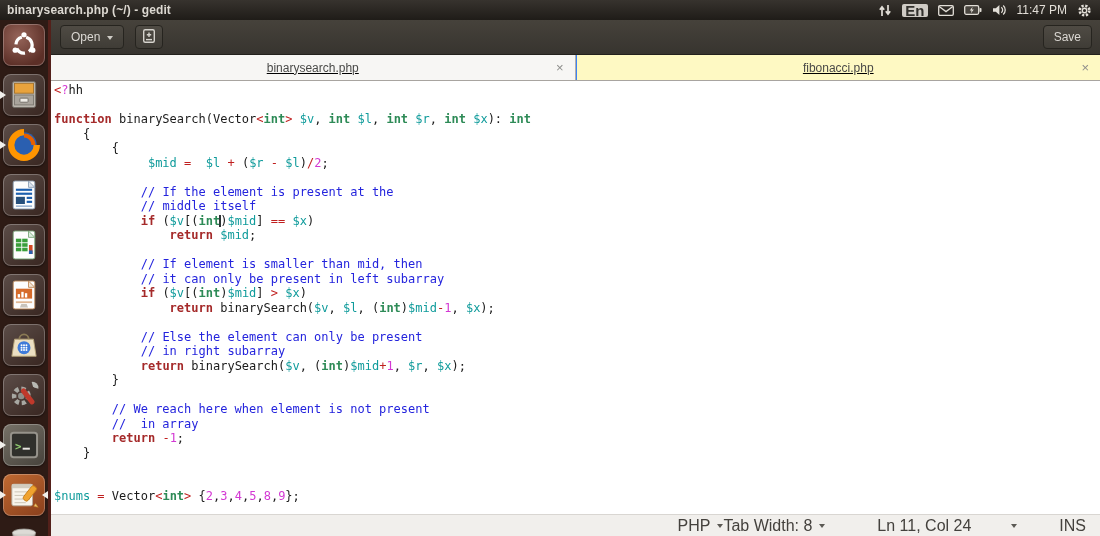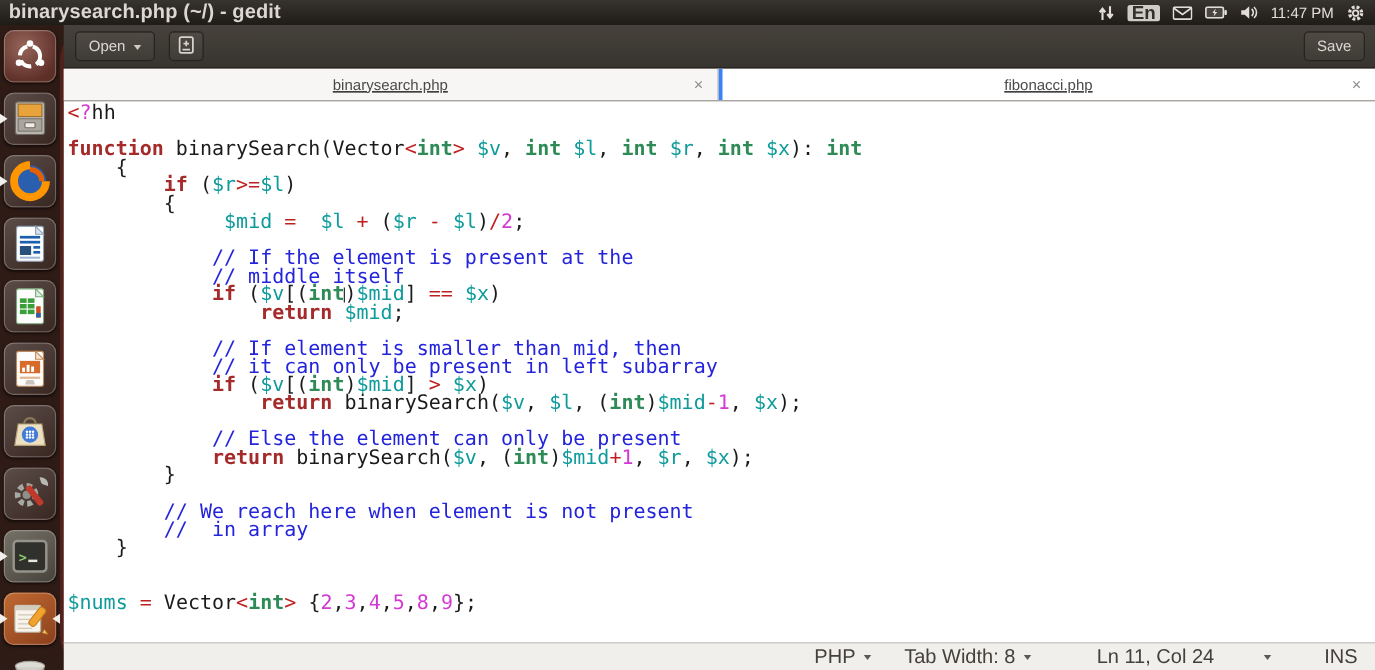--- a/index.html
+++ b/index.html
@@ -3,21 +3,21 @@
 <meta charset="utf-8">
 <style>
   * { margin:0; padding:0; box-sizing:border-box; }
   html,body { width:1100px; height:536px; overflow:hidden; }
   body { position:relative; background:#2e1b15; font-family:"Liberation Sans",sans-serif; }
 
   
   .panel { position:absolute; top:0; left:0; width:1100px; height:20px; z-index:5;
            background:linear-gradient(#37332e,#1f1c18); color:#dcd8d1;
            display:flex; align-items:center; }
-  .panel-title { font-weight:bold; font-size:16px; padding-left:7px; letter-spacing:.1px; }
+  .panel-title { font-weight:bold; font-size:12px; padding-left:7px; letter-spacing:.1px; }
   .tray { margin-left:auto; display:flex; align-items:center; gap:10px; padding-right:8px; }
   .tray svg { display:block; }
   .en-badge { background:#cfcbc5; color:#32302c; font-size:15px; font-weight:bold;
               border-radius:2px; padding:1px 3px; line-height:11px; }
   .clock { font-size:12px; color:#e2ded7; }
 
   
   .launcher { position:absolute; top:20px; left:0; width:48px; height:516px;
               background:linear-gradient(180deg,#3b231 0%,#33201a 30%,#271510 100%); z-index:4; }
   .tile { position:absolute; left:3px; width:42px; height:42px; border-radius:8px;
@@ -25,45 +25,45 @@
           box-shadow:inset 0 0 0 1px rgba(255,255,255,.25), 0 1px 2px rgba(0,0,0,.5); }
   .tile svg { width:36px; height:36px; margin:3px; display:block; }
   .tile.flat { background:none; box-shadow:none; border-radius:0; }
   .pip-left  { position:absolute; left:0;  width:0; height:0;
                border:4px solid transparent; border-left:6px solid #f2f0ec; }
   .pip-right { position:absolute; right:0; width:0; height:0;
                border:4px solid transparent; border-right:6px solid #f2f0ec; }
 
   
   .window { position:absolute; left:48px; top:20px; right:0; bottom:0;
-            border-left:3px solid #53201a; display:flex; flex-direction:column;border-radius:28px; }
+            border-left:3px solid #53201a; display:flex; flex-direction:column; }
 
   .toolbar { height:35px; background:linear-gradient(#46423b,#37342f);
              border-bottom:1px solid #23211d; display:flex; align-items:center; flex:0 0 auto; }
   .tb-btn { background:linear-gradient(#4f4b44,#3f3c36); border:1px solid #26241f;
             border-radius:4px; color:#dbd8d3; font-size:12px; height:24px;
             display:flex; align-items:center; padding:0 10px; cursor:default; }
   .tb-open { margin-left:9px; gap:7px; }
   .tb-new { margin-left:11px; width:28px; justify-content:center; padding:0; }
   .tb-save { margin-left:auto; margin-right:8px; }
   .dd-light { width:0; height:0; border:3.5px solid transparent; border-top:4.5px solid #cfccc6; margin-top:4px; }
 
   .tabbar { height:26px; background:#c7c3bf; display:flex; flex:0 0 auto;
             border-bottom:1px solid #a8a4a0;text-decoration:underline; }
   .tab { flex:1; position:relative; display:flex; align-items:center; justify-content:center;
          font-size:12px; color:#4a4a48; }
   .tab.active { background:#f7f6f4; border-right:1px solid #b3afab; }
-  .tab.inactive { background:#ffffff; border-left:3px solid #3b82f6; }
+  .tab.inactive { background:#fef9c3; border-left:1px solid #3b82f6; }
   .tab-close { position:absolute; right:11px; top:50%; transform:translateY(-54%);
                color:#8d8d8b; font-size:13px; line-height:13px; }
 
   
   .editor { flex:1 1 auto; background:#ffffff; overflow:hidden; padding:2px 0 0 3px; }
   .code-line { white-space:pre; font-family:"DejaVu Sans Mono",monospace;
-               font-size:16px; line-height:14.5px; height:14.5px; color:#1b1b1b; }
+               font-size:12px; line-height:14.5px; height:14.5px; color:#1b1b1b; }
   .tok-kw  { color:#a52a2a; font-weight:bold; }
   .tok-ty  { color:#2e8b57; font-weight:bold; }
   .tok-va  { color:#0f9b9b; }
   .tok-num { color:#d338d3; }
   .tok-co  { color:#2424dd; }
   .tok-op  { color:#c01f1f; }
   .tok-pl  { color:#1b1b1b; }
   .caret { display:inline-block; width:1.5px; height:12px; background:#2e3436;
            vertical-align:-2px; margin:0 -0.75px; }
 
@@ -269,52 +269,53 @@
         <span>fibonacci.php</span>
         <span class="tab-close">×</span>
       </div>
     </div>
 
   <div class="editor" id="editor">
       <div class="code-line"><span class="tok-op">&lt;</span><span class="tok-num">?</span><span class="tok-pl">hh</span></div>
       <div class="code-line"> </div>
       <div class="code-line"><span class="tok-kw">function</span><span class="tok-pl"> binarySearch(Vector</span><span class="tok-op">&lt;</span><span class="tok-ty">int</span><span class="tok-op">&gt;</span><span class="tok-pl"> </span><span class="tok-va">$v</span><span class="tok-pl">, </span><span class="tok-ty">int</span><span class="tok-pl"> </span><span class="tok-va">$l</span><span class="tok-pl">, </span><span class="tok-ty">int</span><span class="tok-pl"> </span><span class="tok-va">$r</span><span class="tok-pl">, </span><span class="tok-ty">int</span><span class="tok-pl"> </span><span class="tok-va">$x</span><span class="tok-pl">): </span><span class="tok-ty">int</span></div>
       <div class="code-line"><span class="tok-pl">    {</span></div>
-      <div class="code-line"><span class="tok-pl">        </span><span class="tok-kw">if</span><span class="tok-pl"> (</span><span class="tok-va">$r</span><span class="tok-op">&gt;=</span><span class="tok-va">$l</span><span class="tok-pl">)</span></div>
       <div class="code-line"><span class="tok-pl">        {</span></div>
       <div class="code-line"><span class="tok-pl">             </span><span class="tok-va">$mid</span><span class="tok-pl"> </span><span class="tok-op">=</span><span class="tok-pl">  </span><span class="tok-va">$l</span><span class="tok-pl"> </span><span class="tok-op">+</span><span class="tok-pl"> (</span><span class="tok-va">$r</span><span class="tok-pl"> </span><span class="tok-op">-</span><span class="tok-pl"> </span><span class="tok-va">$l</span><span class="tok-pl">)</span><span class="tok-op">/</span><span class="tok-num">2</span><span class="tok-pl">;</span></div>
       <div class="code-line"> </div>
       <div class="code-line"><span class="tok-pl">            </span><span class="tok-co">// If the element is present at the</span></div>
       <div class="code-line"><span class="tok-pl">            </span><span class="tok-co">// middle itself</span></div>
       <div class="code-line"><span class="tok-pl">            </span><span class="tok-kw">if</span><span class="tok-pl"> (</span><span class="tok-va">$v</span><span class="tok-pl">[(</span><span class="tok-ty">int</span><span class="caret"></span><span class="tok-pl">)</span><span class="tok-va">$mid</span><span class="tok-pl">] </span><span class="tok-op">==</span><span class="tok-pl"> </span><span class="tok-va">$x</span><span class="tok-pl">)</span></div>
       <div class="code-line"><span class="tok-pl">                </span><span class="tok-kw">return</span><span class="tok-pl"> </span><span class="tok-va">$mid</span><span class="tok-pl">;</span></div>
       <div class="code-line"> </div>
       <div class="code-line"><span class="tok-pl">            </span><span class="tok-co">// If element is smaller than mid, then</span></div>
       <div class="code-line"><span class="tok-pl">            </span><span class="tok-co">// it can only be present in left subarray</span></div>
       <div class="code-line"><span class="tok-pl">            </span><span class="tok-kw">if</span><span class="tok-pl"> (</span><span class="tok-va">$v</span><span class="tok-pl">[(</span><span class="tok-ty">int</span><span class="tok-pl">)</span><span class="tok-va">$mid</span><span class="tok-pl">] </span><span class="tok-op">&gt;</span><span class="tok-pl"> </span><span class="tok-va">$x</span><span class="tok-pl">)</span></div>
       <div class="code-line"><span class="tok-pl">                </span><span class="tok-kw">return</span><span class="tok-pl"> binarySearch(</span><span class="tok-va">$v</span><span class="tok-pl">, </span><span class="tok-va">$l</span><span class="tok-pl">, (</span><span class="tok-ty">int</span><span class="tok-pl">)</span><span class="tok-va">$mid</span><span class="tok-op">-</span><span class="tok-num">1</span><span class="tok-pl">, </span><span class="tok-va">$x</span><span class="tok-pl">);</span></div>
       <div class="code-line"> </div>
       <div class="code-line"><span class="tok-pl">            </span><span class="tok-co">// Else the element can only be present</span></div>
+      <div class="code-line"><span class="tok-pl">            </span><span class="tok-co">// in right subarray</span></div>
       <div class="code-line"><span class="tok-pl">            </span><span class="tok-kw">return</span><span class="tok-pl"> binarySearch(</span><span class="tok-va">$v</span><span class="tok-pl">, (</span><span class="tok-ty">int</span><span class="tok-pl">)</span><span class="tok-va">$mid</span><span class="tok-op">+</span><span class="tok-num">1</span><span class="tok-pl">, </span><span class="tok-va">$r</span><span class="tok-pl">, </span><span class="tok-va">$x</span><span class="tok-pl">);</span></div>
       <div class="code-line"><span class="tok-pl">        }</span></div>
       <div class="code-line"> </div>
       <div class="code-line"><span class="tok-pl">        </span><span class="tok-co">// We reach here when element is not present</span></div>
       <div class="code-line"><span class="tok-pl">        </span><span class="tok-co">//  in array</span></div>
+      <div class="code-line"><span class="tok-pl">        </span><span class="tok-kw">return</span><span class="tok-pl"> </span><span class="tok-op">-</span><span class="tok-num">1</span><span class="tok-pl">;</span></div>
       <div class="code-line"><span class="tok-pl">    }</span></div>
       <div class="code-line"> </div>
       <div class="code-line"> </div>
       <div class="code-line"><span class="tok-va">$nums</span><span class="tok-pl"> </span><span class="tok-op">=</span><span class="tok-pl"> Vector</span><span class="tok-op">&lt;</span><span class="tok-ty">int</span><span class="tok-op">&gt;</span><span class="tok-pl"> {</span><span class="tok-num">2</span><span class="tok-pl">,</span><span class="tok-num">3</span><span class="tok-pl">,</span><span class="tok-num">4</span><span class="tok-pl">,</span><span class="tok-num">5</span><span class="tok-pl">,</span><span class="tok-num">8</span><span class="tok-pl">,</span><span class="tok-num">9</span><span class="tok-pl">};</span></div>
     </div>
 
   <div class="statusbar">
     <div class="sb-item" style="margin-left:auto">
       <span>PHP</span>
       <span class="dd-dark"></span>
     </div>
-    <div class="sb-item" style="margin-left:26px">
+    <div class="sb-item" style="">
       <span>Tab Width: 8</span>
       <span class="dd-dark"></span>
     </div>
     <div class="sb-item" style="margin-left:52px">
       <span>Ln 11, Col 24</span>
     </div>
     <span class="dd-dark" style="margin-left:40px"></span>
     <div class="sb-item" style="margin-left:42px; margin-right:14px">
       <span>INS</span>
     </div>

